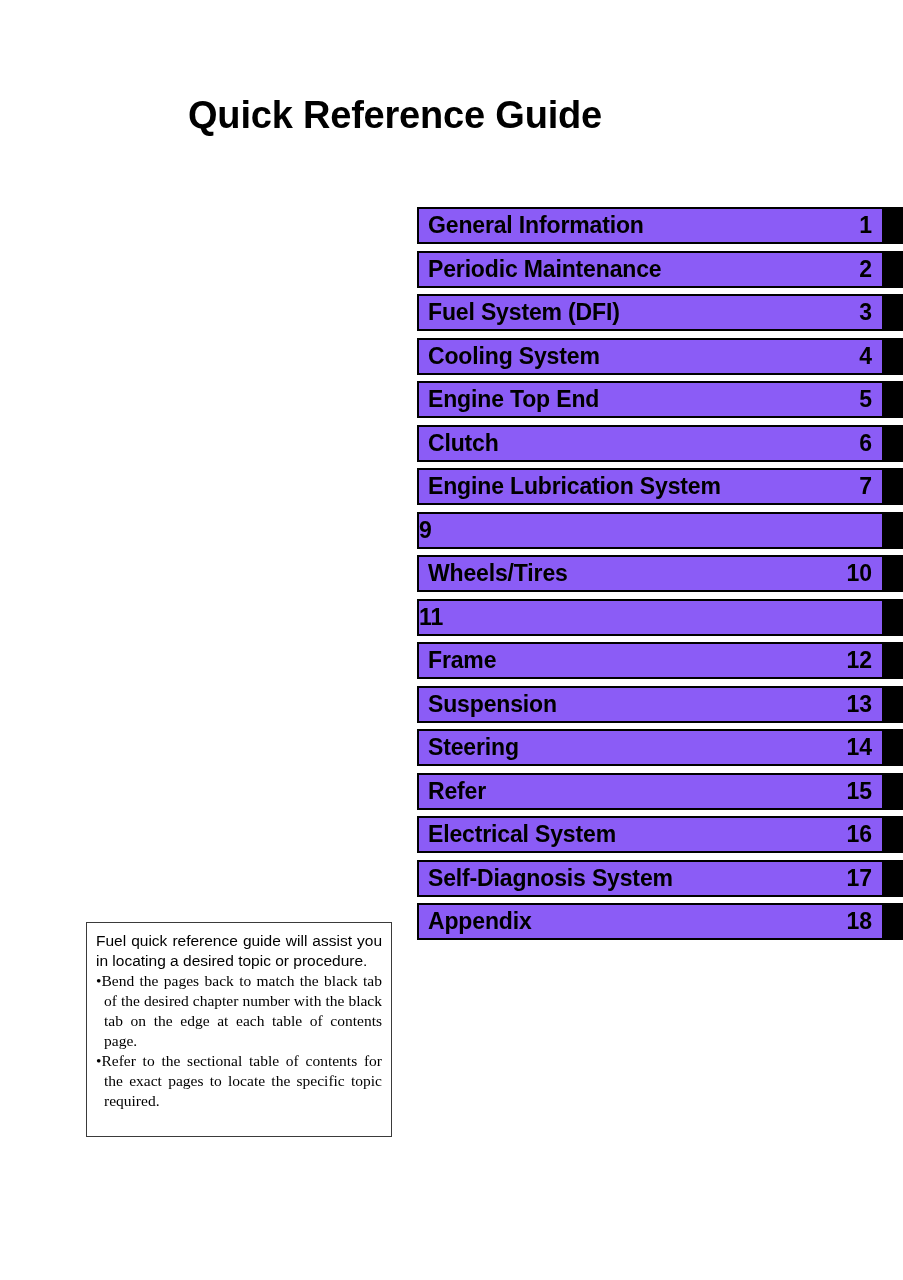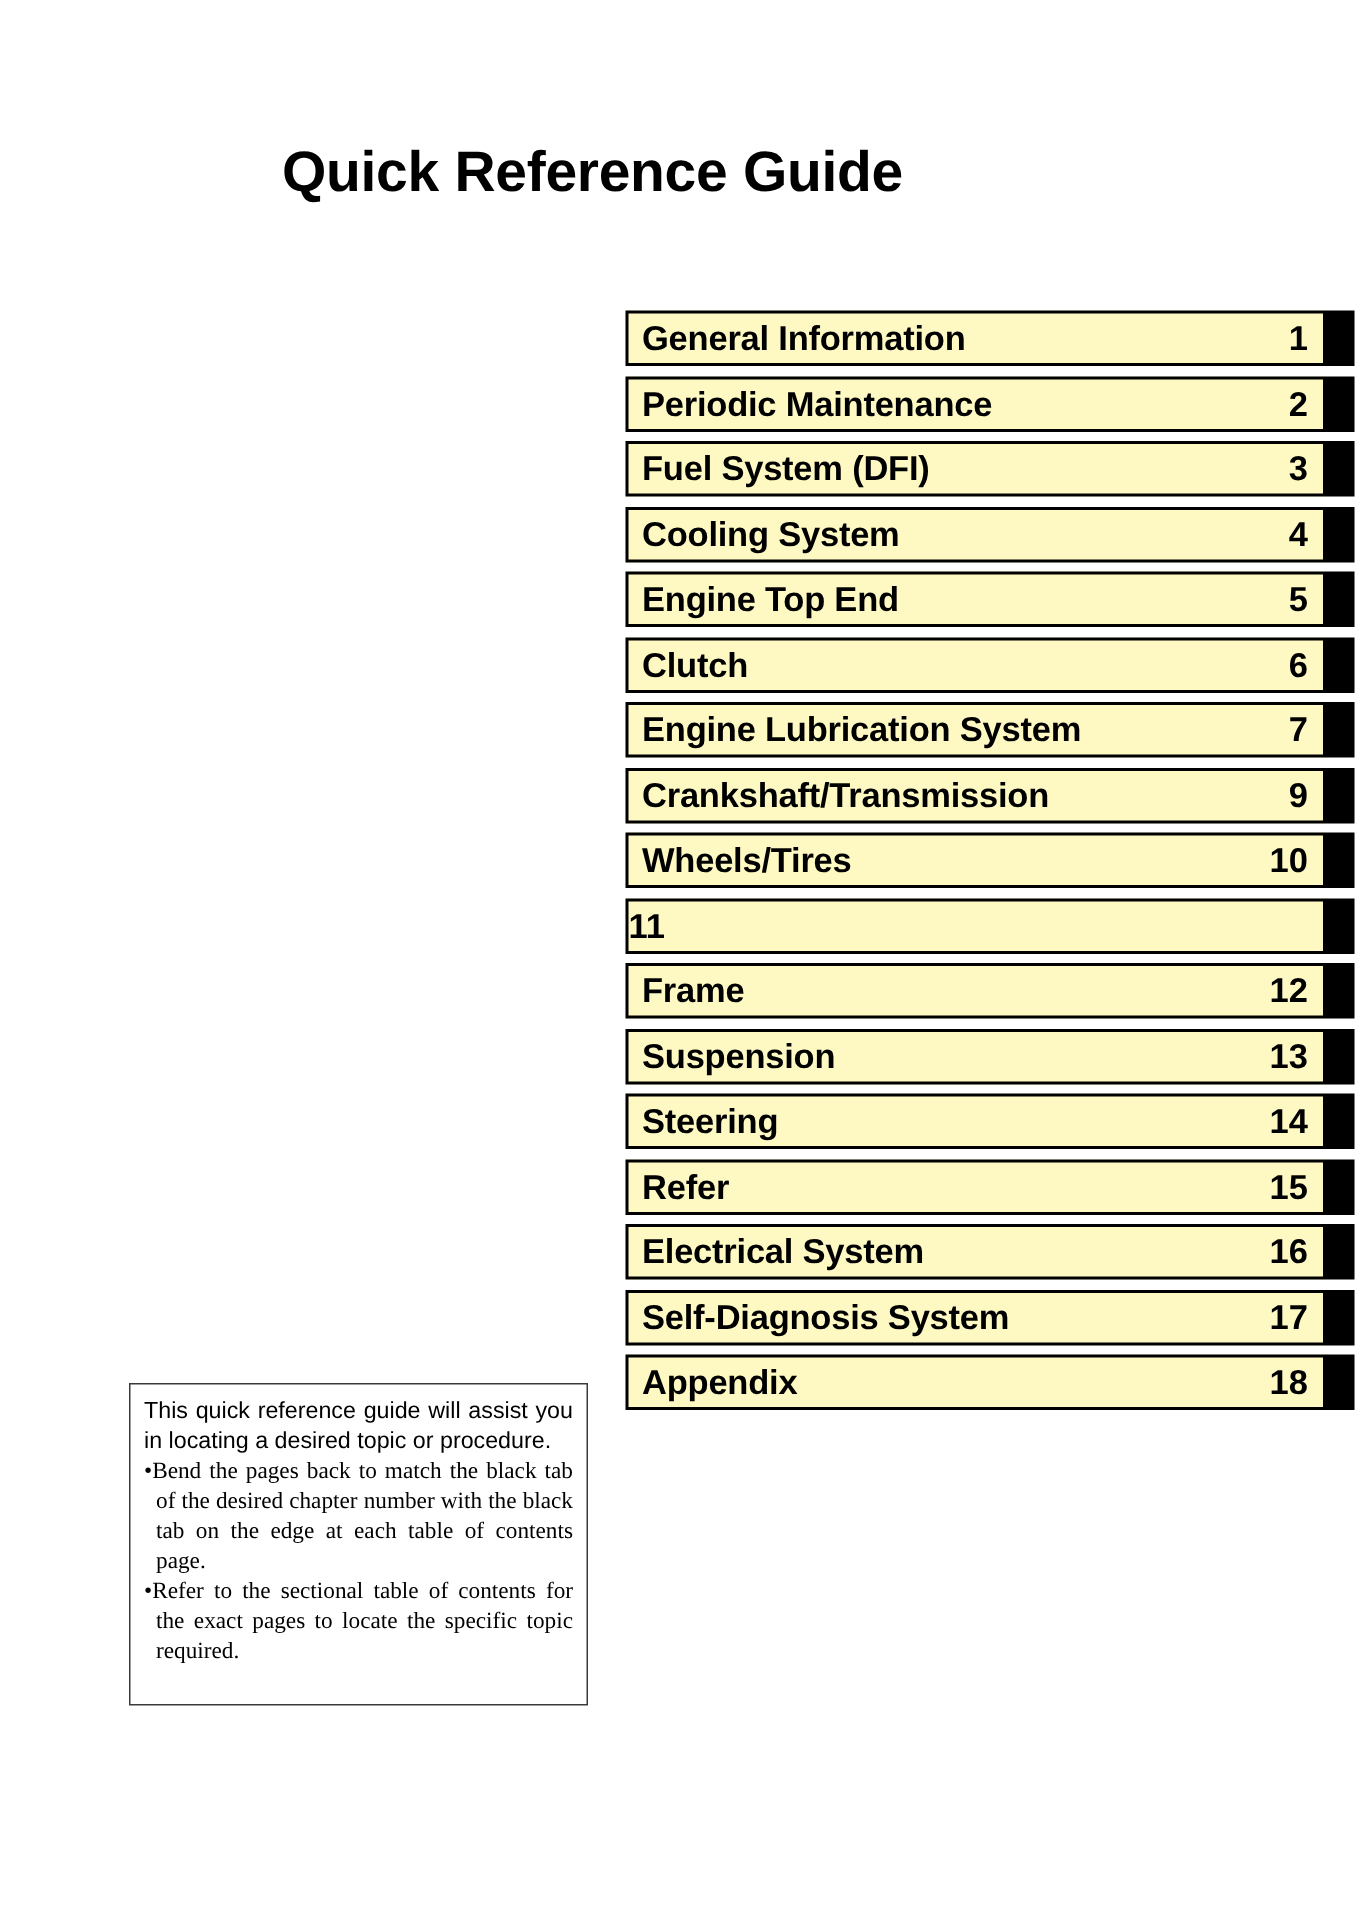--- a/index.html
+++ b/index.html
@@ -44,21 +44,21 @@
     margin-bottom: 6.5px;
   }
   .chapter-box {
     position: absolute;
     left: 0;
     top: 0;
     width: 467px;          
     height: 37px;
     box-sizing: border-box;
     border: 2px solid #000000;
-    background: #fef9c3;
+    background: #8b5cf6;
     display: flex;
     align-items: center;
   }
   .chapter-title {
     flex: 1 1 auto;
     padding-left: 9px;
     font-size: 23px;
     font-weight: bold;
     line-height: 33px;
     letter-spacing: -0.15px;
@@ -159,21 +159,20 @@
     </div>
     <div class="chapter-row">
       <div class="chapter-box">
         <span class="chapter-title">Engine Lubrication System</span>
         <span class="chapter-number">7</span>
       </div>
       <div class="chapter-tab"></div>
     </div>
     <div class="chapter-row">
       <div class="chapter-box">
-        <span class="chapter-title">Crankshaft/Transmission</span>
         <span class="chapter-number">9</span>
       </div>
       <div class="chapter-tab"></div>
     </div>
     <div class="chapter-row">
       <div class="chapter-box">
         <span class="chapter-title">Wheels/Tires</span>
         <span class="chapter-number">10</span>
       </div>
       <div class="chapter-tab"></div>
@@ -229,16 +228,16 @@
     <div class="chapter-row">
       <div class="chapter-box">
         <span class="chapter-title">Appendix</span>
         <span class="chapter-number">18</span>
       </div>
       <div class="chapter-tab"></div>
     </div>
   </div>
 
 <div id="note-box">
-    <p class="note-para"><span>This quick reference guide will assist you in locating a desired topic or procedure.</span></p>
+    <p class="note-para"><span>Fuel quick reference guide will assist you in locating a desired topic or procedure.</span></p>
     <p class="note-para bulleted"><span>•</span><span>Bend the pages back to match the black tab of the desired chapter number with the black tab on the edge at each table of contents page.</span></p>
     <p class="note-para bulleted"><span>•</span><span>Refer to the sectional table of contents for the exact pages to locate the specific topic required.</span></p>
   </div>
 
 </body></html>

